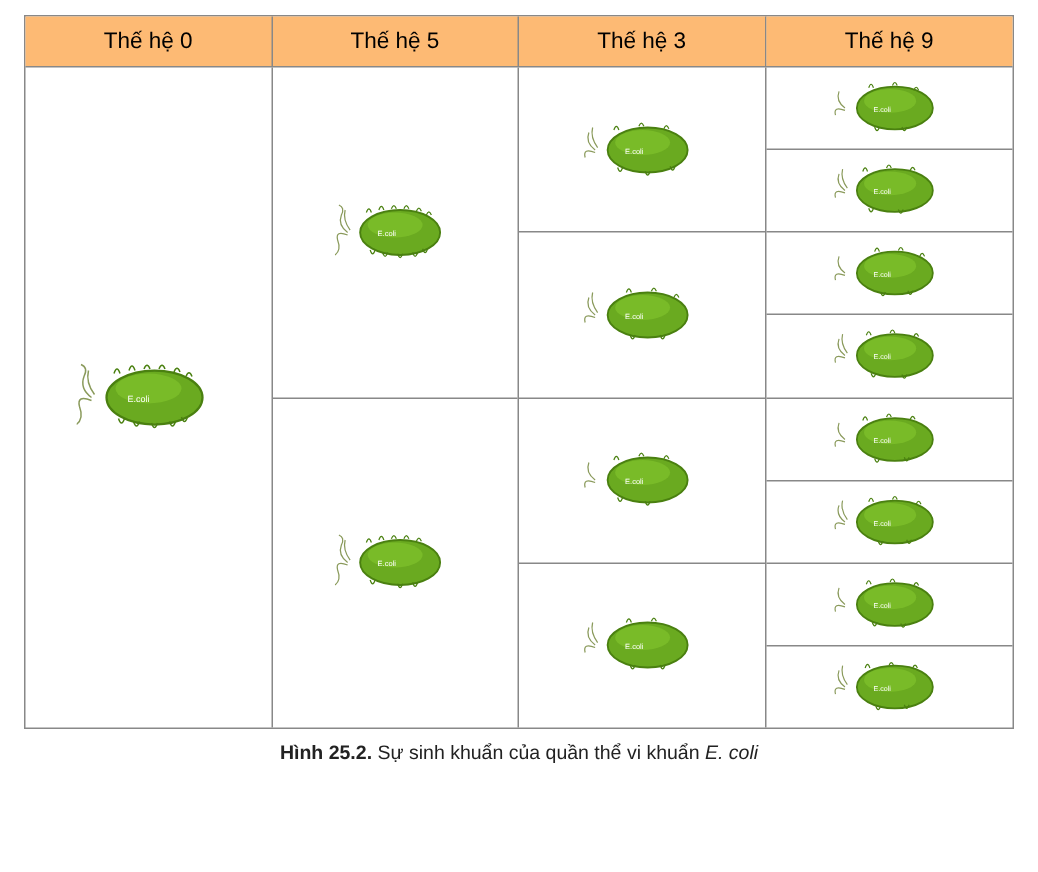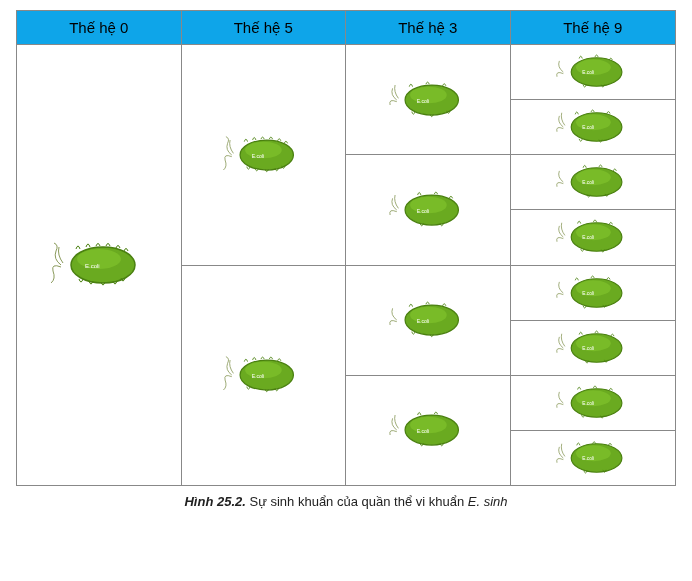--- a/index.html
+++ b/index.html
@@ -23,41 +23,41 @@
       grid-template-columns: 1fr 1fr 1fr 1fr;
       border-bottom: 1.5px solid #888;
     }
 
     .header-cell {
       padding: 8px 4px;
       text-align: center;
       font-size: 15px;
       font-weight: 500;
       border-right: 1.5px solid #888;
-      background: #0ea5e9;
+      background: #fdba74;
     }
     .header-cell:last-child { border-right: none; }
 
     
     .bacteria {
       width: 95px;
       height: 48px;
     }
     .bacteria-sm {
       width: 80px;
       height: 40px;
     }
 
     .caption {
       margin-top: 8px;
       font-size: 13px;
       text-align: center;
       color: #222;
     }
-    .caption b { font-weight: bold; font-style: italic; }
+    .caption b { font-weight: bold; }
     .caption i { font-style: italic; }
 
     .main-body {
       display: flex;
       width: 100%;
     }
 
     .col-0-wrapper {
       width: 25%;
       border-right: 1.5px solid #888;
@@ -372,14 +372,14 @@
           <path d="M60,39 Q62,45 64,39" stroke="#4a8010" stroke-width="1" fill="none"></path>
           <text x="34" y="27" font-size="6" fill="#fff" font-family="Arial">E.coli</text>
         </svg>
       </div>
     </div>
 
   </div>
 </div>
 
 <p class="caption">
-  <b>Hình 25.2.</b><span> Sự sinh khuẩn của quần thể vi khuẩn </span><i>E. sinh</i>
+  <b>Hình 25.2.</b><span> Sự sinh khuẩn của quần thể vi khuẩn </span><i>E. coli</i>
 </p>
 
 </body></html>

